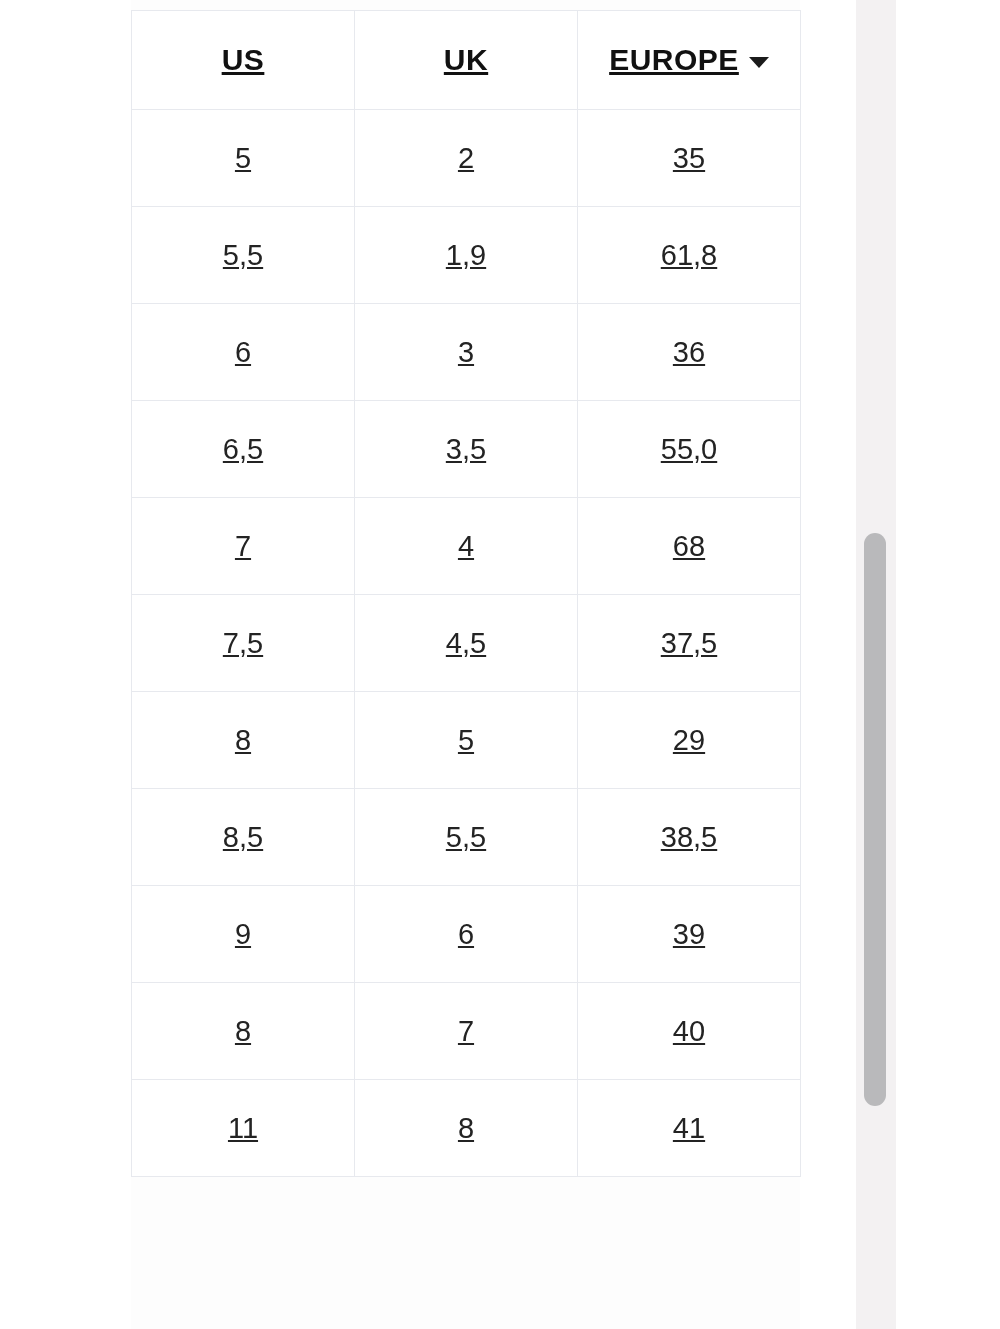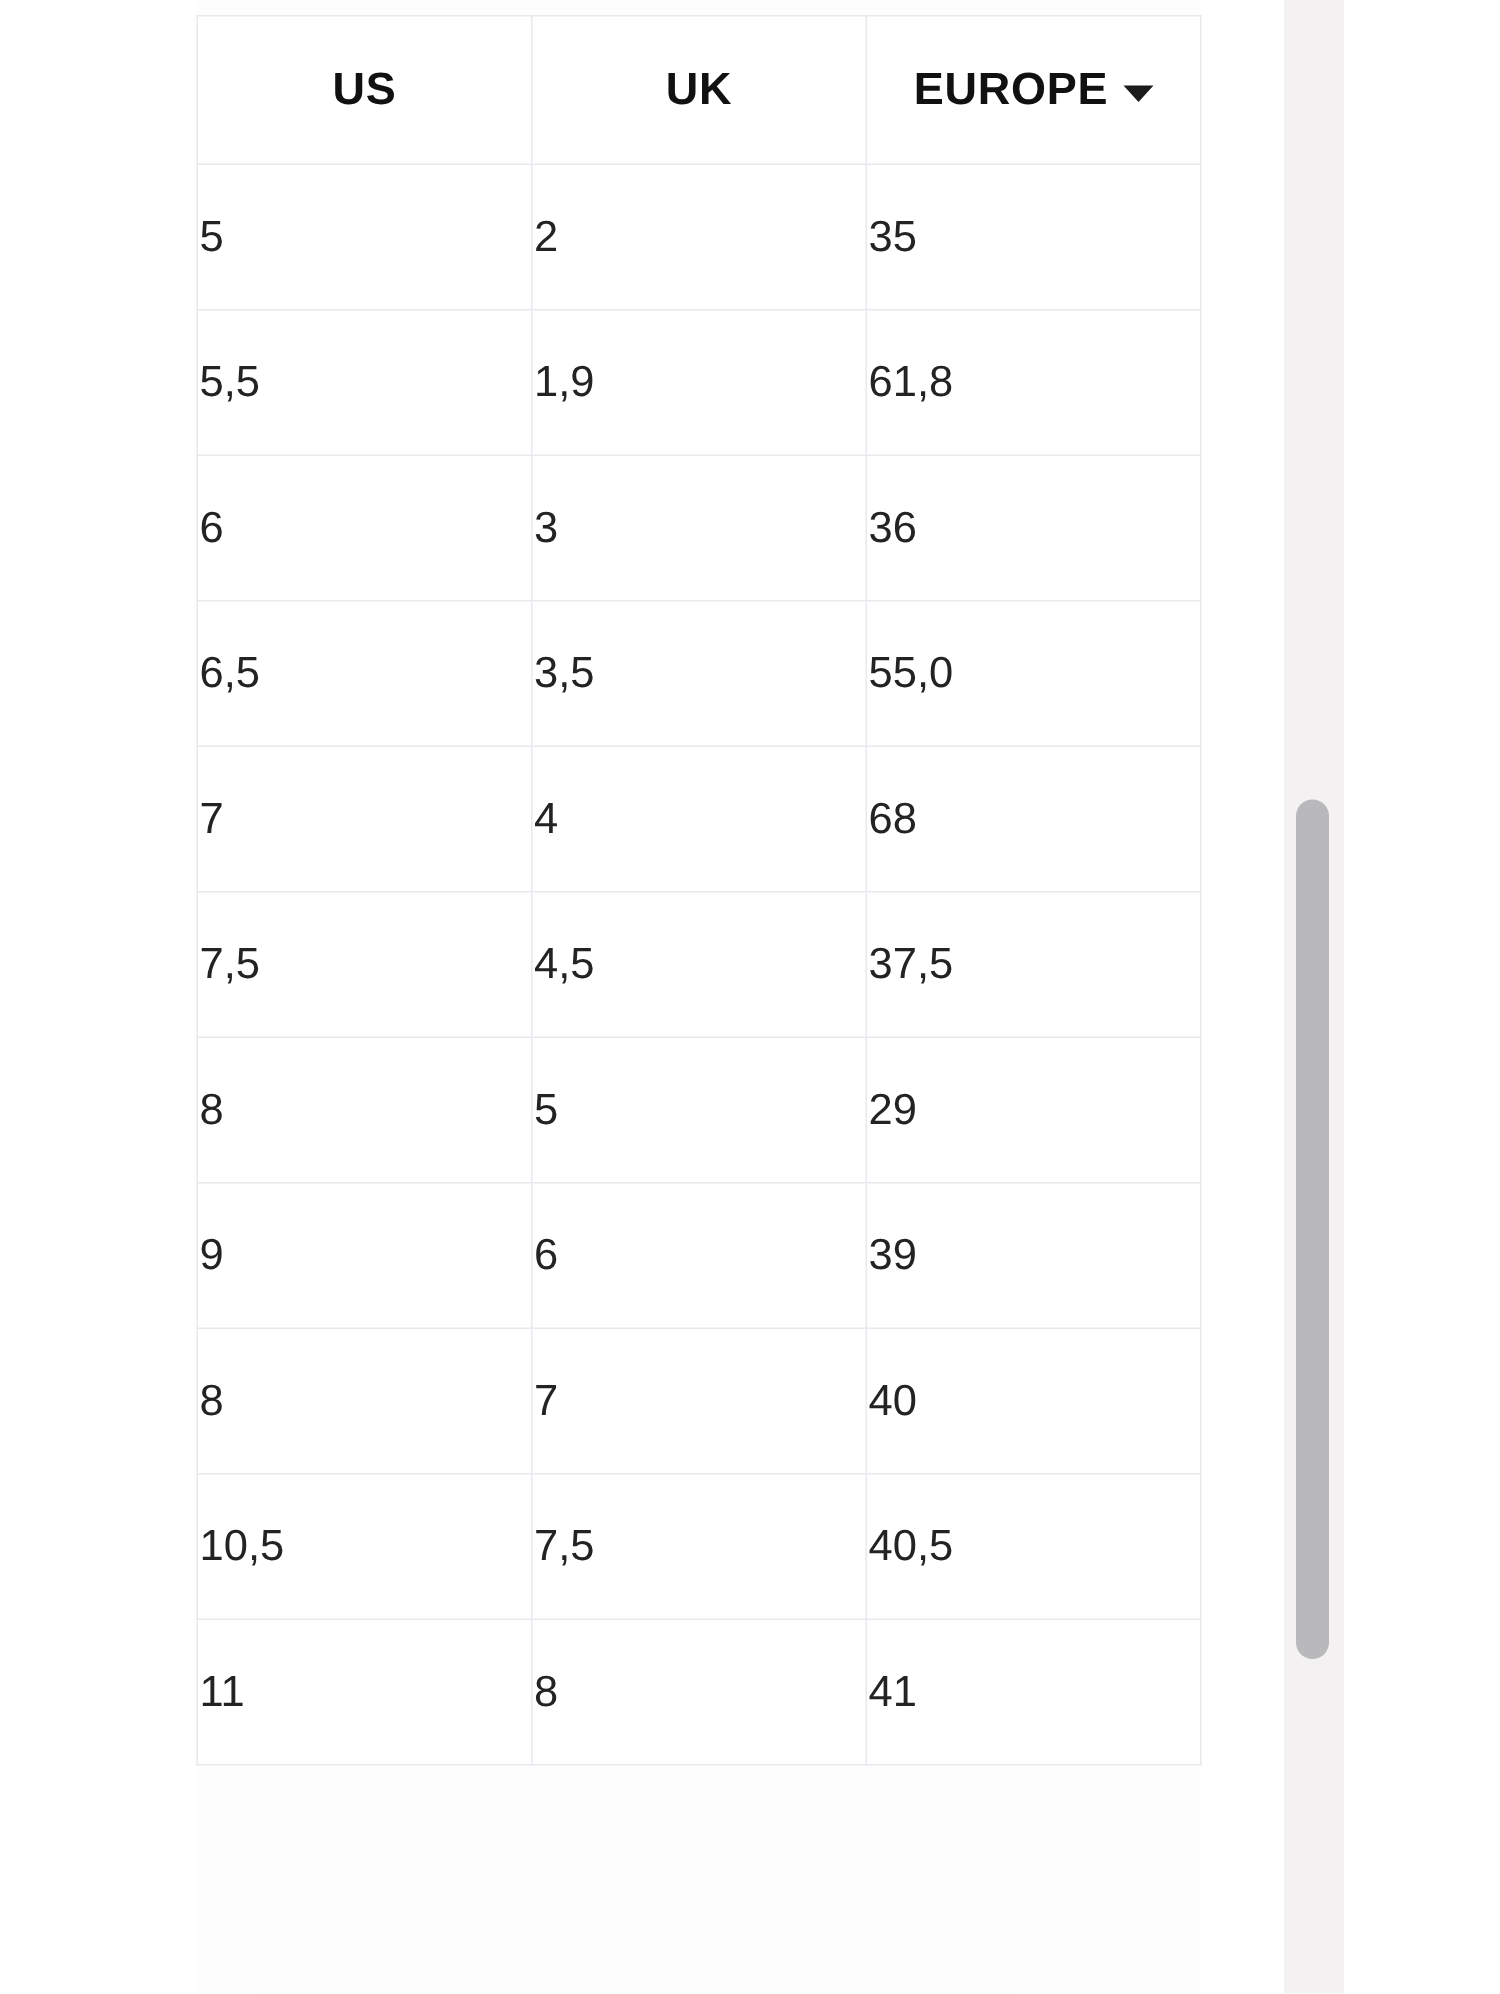--- a/index.html
+++ b/index.html
@@ -64,23 +64,24 @@
     border-collapse: collapse;
     table-layout: fixed;
   }
   .size-table col.c-us  { width: 223px; }
   .size-table col.c-uk  { width: 223px; }
   .size-table col.c-eu  { width: 223px; }
 
   .size-table th,
   .size-table td {
     border: 1px solid #e7e9ee;
-    text-align: left;
+    text-align: center;
     color: #1b1b1b;
     background: #ffffff;
+    text-decoration: underline;
   }
 
   .size-table thead th {
     height: 96px;
     font-size: 30px;
     font-weight: bold;
     letter-spacing: 0.5px;
     color: #111111;
   }
 
@@ -175,35 +176,35 @@
         <td>7,5</td>
         <td>4,5</td>
         <td>37,5</td>
       </tr>
       <tr>
         <td>8</td>
         <td>5</td>
         <td>29</td>
       </tr>
       <tr>
+        <td>8,5</td>
+        <td>5,5</td>
+        <td>38,5</td>
+      </tr>
+      <tr>
         <td>9</td>
         <td>6</td>
         <td>39</td>
       </tr>
       <tr>
         <td>8</td>
         <td>7</td>
         <td>40</td>
       </tr>
       <tr>
-        <td>10,5</td>
-        <td>7,5</td>
-        <td>40,5</td>
-      </tr>
-      <tr>
         <td>11</td>
         <td>8</td>
         <td>41</td>
       </tr>
     </tbody>
   </table>
 
 </div>
 
 </body></html>

